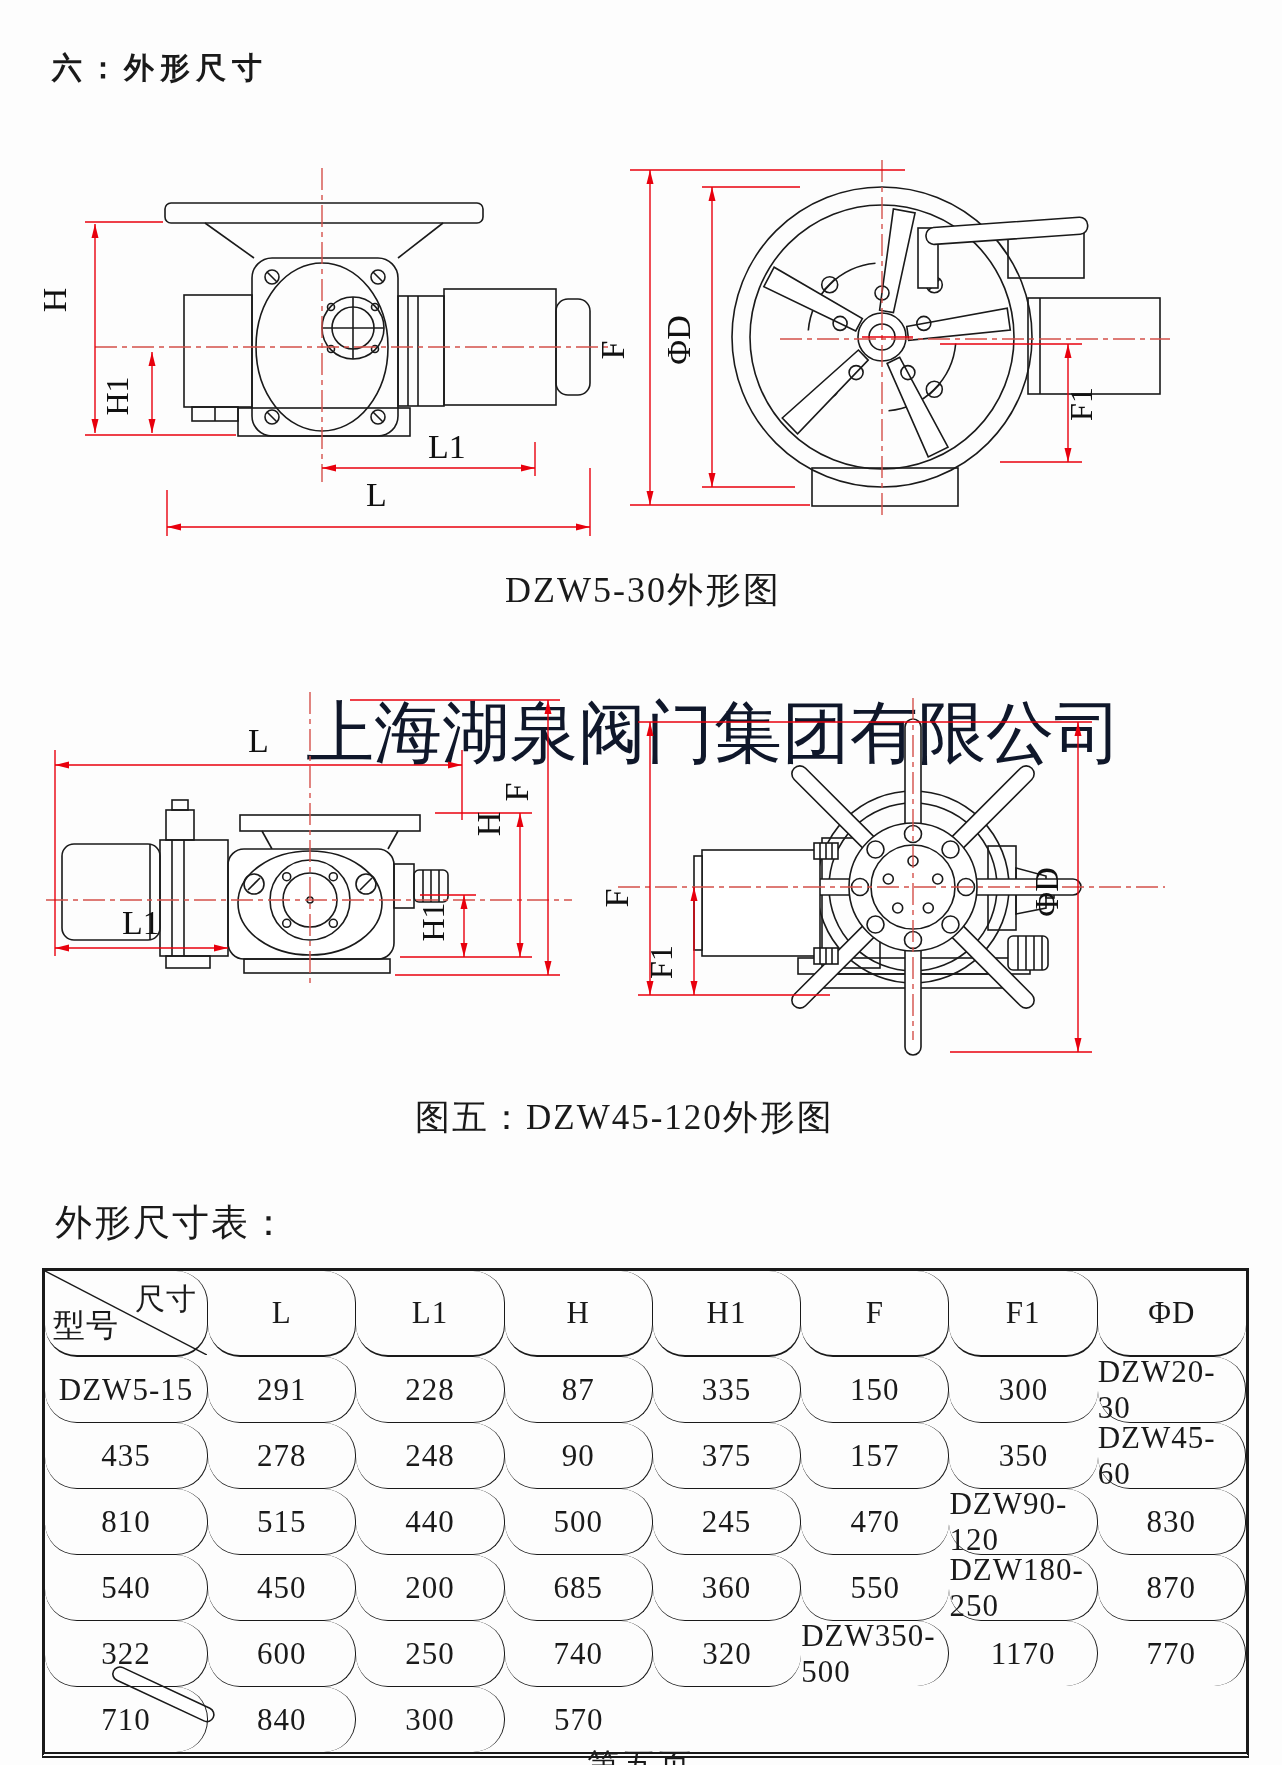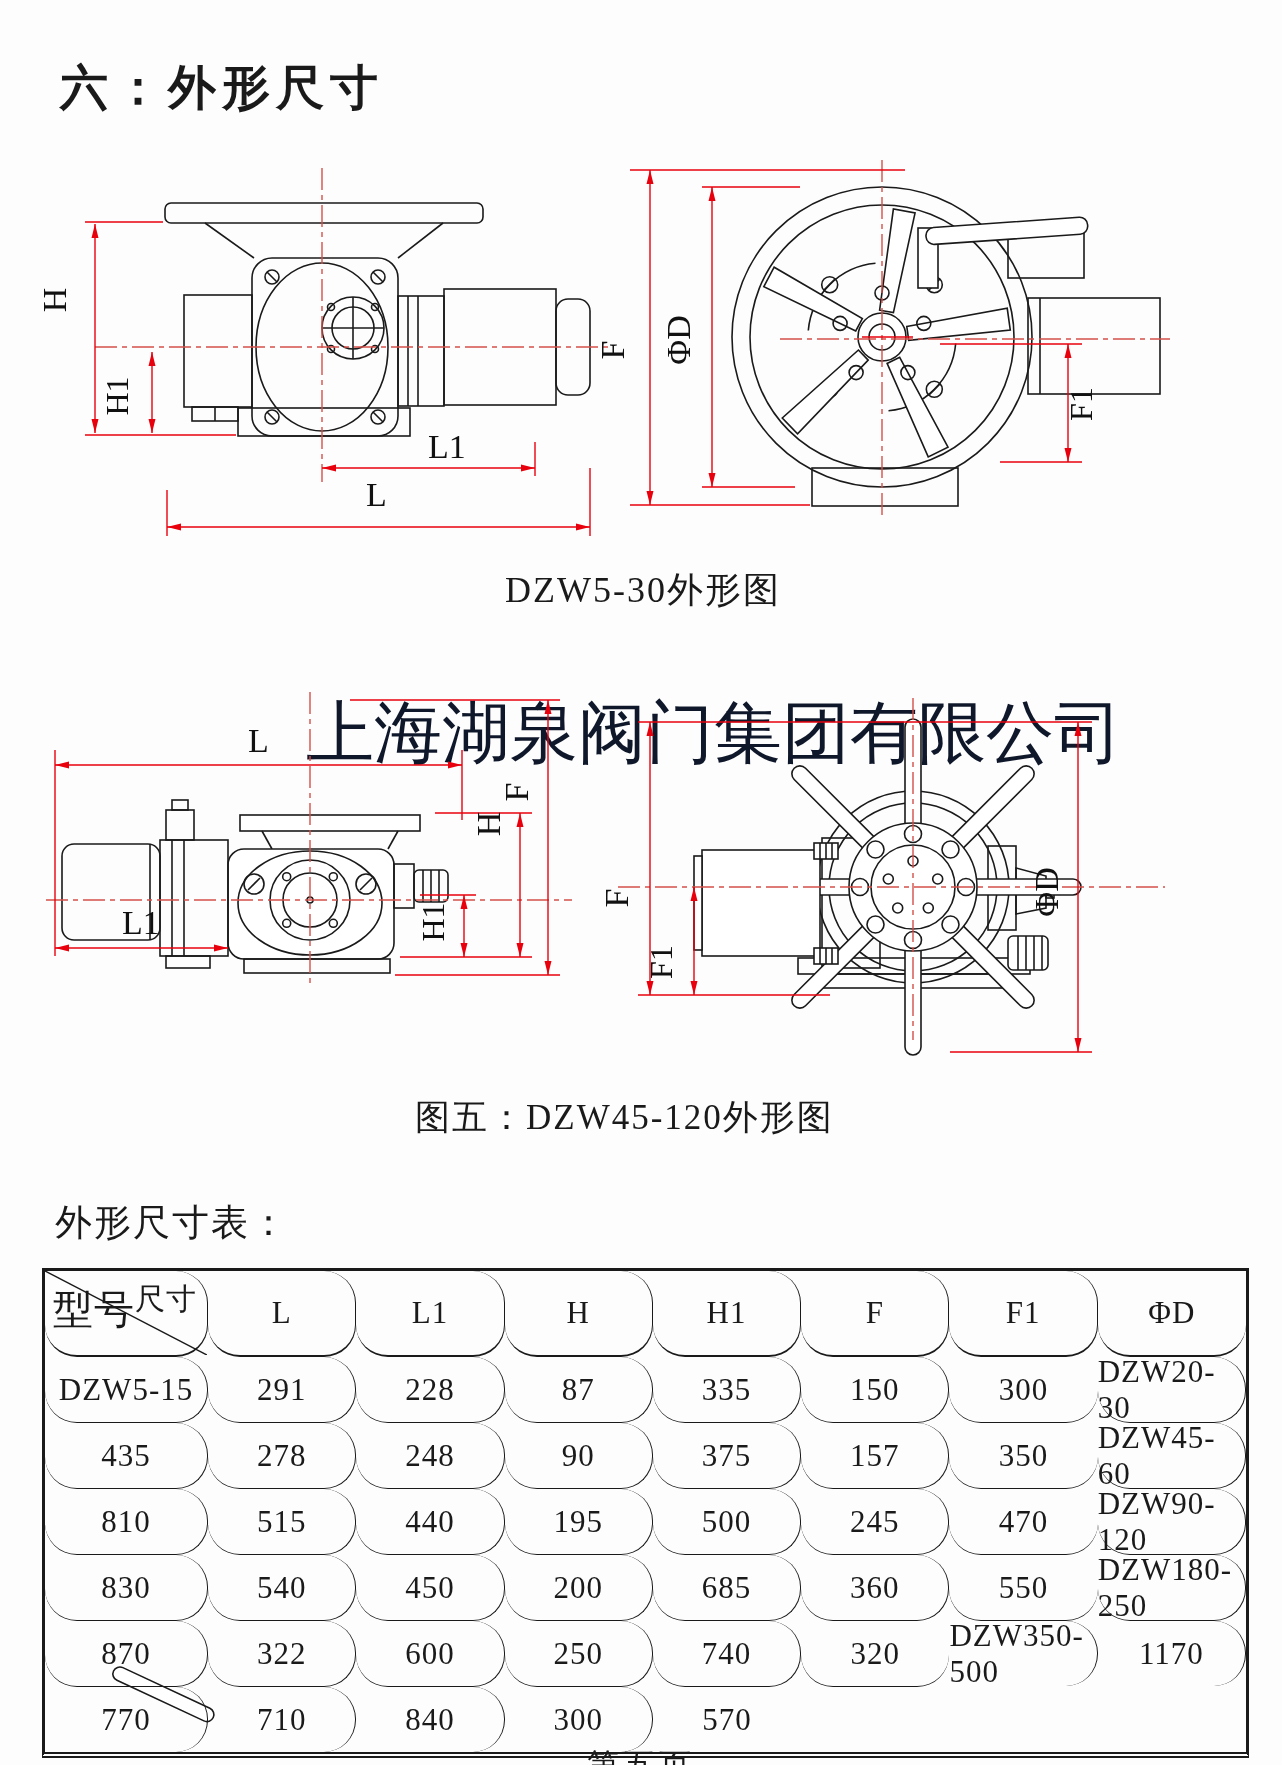--- a/index.html
+++ b/index.html
@@ -3,21 +3,21 @@
 <meta charset="utf-8">
 <style>
   html,body{margin:0;padding:0;}
   body{
     width:1282px;height:1765px;position:relative;overflow:hidden;
     background:#fdfdfd;color:#1a1a1a;
     font-family:"Liberation Serif","DejaVu Serif",serif;
   }
   .abs{position:absolute;}
   #page-title{
-    left:48px;top:44px;font-size:48px;font-weight:600;letter-spacing:6px;margin:12px;z-index:3;font-family:Liberation Serif, serif;
+    left:48px;top:44px;font-size:30px;font-weight:600;letter-spacing:6px;margin:4px;z-index:3;font-family:Liberation Serif, serif;
   }
   #watermark{
     left:306px;top:688px;font-size:68px;letter-spacing:0px;color:#0f172a;z-index:1;white-space:nowrap;
   }
   #drawings{left:0;top:0;z-index:2;}
   .caption{font-size:36px;letter-spacing:2px;z-index:3;white-space:nowrap;}
   #fig1-caption{left:505px;top:566px;}
   #fig2-caption{left:415px;top:1094px;font-size:35px;}
   #table-title{left:55px;top:1198px;font-size:37px;letter-spacing:2px;z-index:3;}
   #dims-table{
@@ -30,21 +30,21 @@
     border-right:1.5px solid #1a1a1a;border-bottom:1.5px solid #1a1a1a;
     display:flex;align-items:center;justify-content:center;
     height:65px;font-size:31px;letter-spacing:1px;border-radius:32px;
   }
   .cell.last-col{border-right:none;}
   .cell.last-row{border-bottom:none;}
   .cell.head{height:84px;border-bottom:2px solid #1a1a1a;}
   .cell.diag{position:relative;justify-content:flex-start;align-items:flex-start;}
   .cell.diag svg.diagline{position:absolute;left:0;top:0;width:100%;height:100%;}
   .diag-top{position:absolute;right:10px;top:8px;font-size:30px;}
-  .diag-bottom{position:absolute;left:8px;bottom:18px;font-size:40px;}
+  .diag-bottom{position:absolute;left:8px;bottom:7px;font-size:32px;}
   #page-footer{
     left:0;top:1744px;width:100%;text-align:center;font-size:32px;letter-spacing:4px;z-index:3;
   }
   svg text{font-family:"Liberation Serif","DejaVu Serif",serif;fill:#111;}
 </style>
 </head>
 <body>
 
 <h1 id="page-title" class="abs">六：外形尺寸</h1>
 
@@ -361,21 +361,20 @@
   <div class="cell">248</div>
   <div class="cell">90</div>
   <div class="cell">375</div>
   <div class="cell">157</div>
   <div class="cell last-col">350</div>
 
   <div class="cell">DZW45-60</div>
   <div class="cell">810</div>
   <div class="cell">515</div>
   <div class="cell">440</div>
-  <div class="cell">195</div>
   <div class="cell">500</div>
   <div class="cell">245</div>
   <div class="cell last-col">470</div>
 
   <div class="cell">DZW90-120</div>
   <div class="cell">830</div>
   <div class="cell">540</div>
   <div class="cell">450</div>
   <div class="cell">200</div>
   <div class="cell">685</div>

